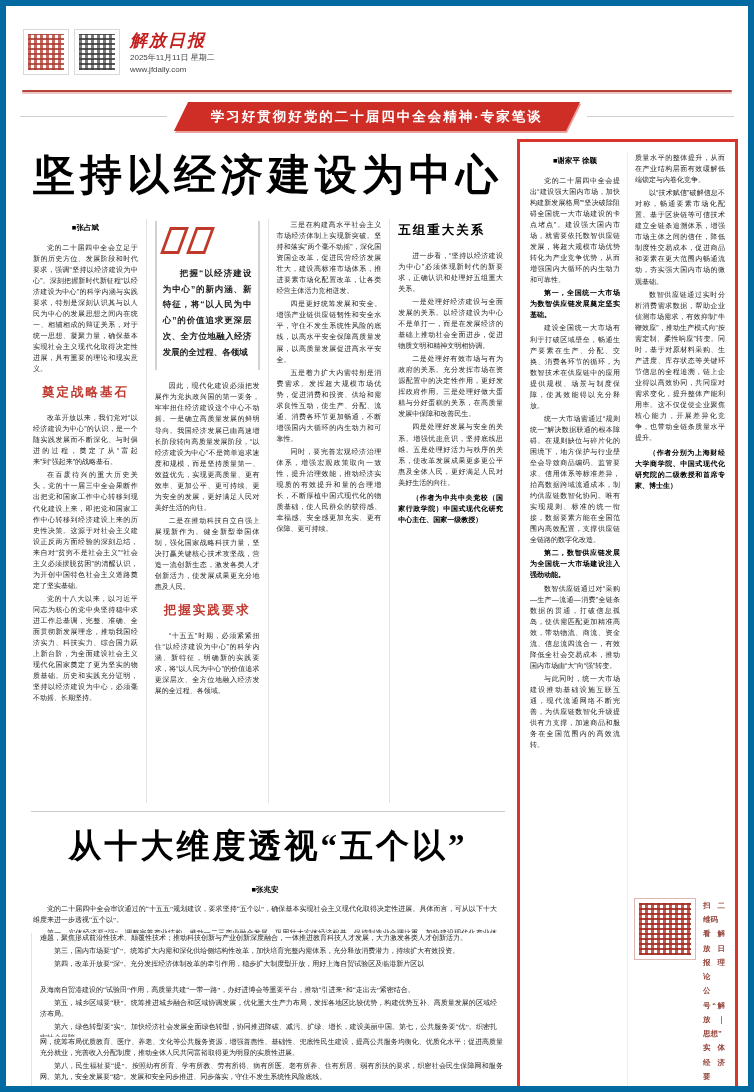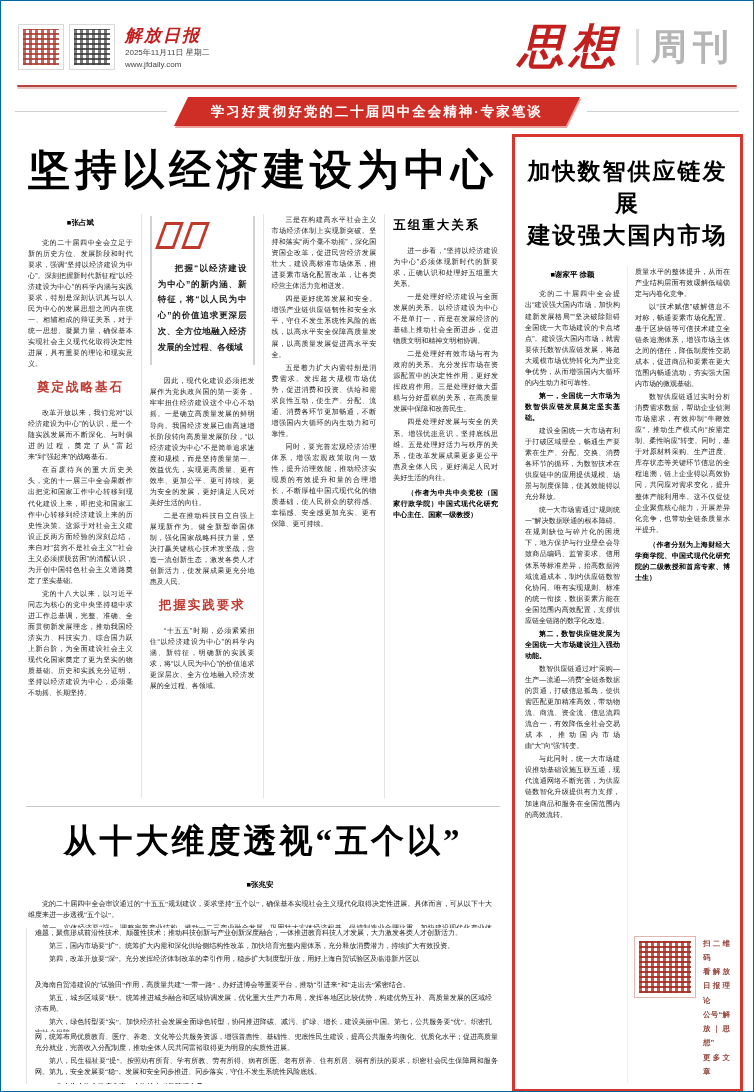--- a/index.html
+++ b/index.html
@@ -1,17 +1,17 @@
 <!DOCTYPE html>
 <html><head>
 <meta charset="utf-8">
 <style>
   html,body{margin:0;padding:0;background:#ffffff;}
   body{width:754px;height:1092px;font-family:"Liberation Sans","DejaVu Sans",sans-serif;color:#1a1a1a;}
-  .page{box-sizing:border-box;width:754px;height:1092px;border:1px solid #0369a1;background:#fff;overflow:hidden;padding:6px 10px 2px;}
+  .page{box-sizing:border-box;width:754px;height:1092px;border:6px solid #0369a1;background:#fff;overflow:hidden;padding:6px 10px 2px;}
   
   .masthead{display:flex;align-items:center;justify-content:space-between;padding:8px 8px 4px;height:64px;}
   .mast-left{display:flex;align-items:center;gap:7px;}
   .qr{width:44px;height:44px;box-sizing:border-box;border:4px solid #fff;outline:1px solid #d9d9d9;
       background:repeating-linear-gradient(0deg,rgba(60,60,60,.85) 0 2px,transparent 2px 5px),
                  repeating-linear-gradient(90deg,#7a7a7a 0 3px,#fff 3px 6px);}
   .qr-red{background:repeating-linear-gradient(0deg,rgba(170,60,50,.85) 0 2px,transparent 2px 5px),
                  repeating-linear-gradient(90deg,#c4685f 0 3px,#fff 3px 6px);}
   .brand{margin-left:4px;}
   .paper-name{color:#c41e1e;font-weight:900;font-size:17px;font-style:italic;letter-spacing:2px;font-family:"Liberation Serif","DejaVu Serif",serif;}
@@ -81,25 +81,20 @@
   <header class="masthead">
     <div class="mast-left">
       <div class="qr qr-red"></div>
       <div class="qr"></div>
       <div class="brand">
         <div class="paper-name" data-bind="masthead.paper_name">解放日报</div>
         <div class="date-line" data-bind="masthead.date_line">2025年11月11日 星期二</div>
         <div class="site-line" data-bind="masthead.website">www.jfdaily.com</div>
       </div>
     </div>
-    <div class="mast-center">
-      <span class="logo-si" data-bind="masthead.section_logo_main">思想</span>
-      <span class="logo-sep"></span>
-      <span class="logo-weekly" data-bind="masthead.section_logo_sub">周刊</span>
-    </div>
   </header>
 
   <div class="red-rule"></div>
 
   <div class="banner-row">
     <div class="hline"></div>
     <div class="banner">
       <span data-bind="banner.text">学习好贯彻好党的二十届四中全会精神·专家笔谈</span>
     </div>
     <div class="hline"></div>
@@ -172,24 +167,20 @@
               <p class="t-cont">网，统筹布局优质教育、医疗、养老、文化等公共服务资源，增强普惠性、基础性、兜底性民生建设，提高公共服务均衡化、优质化水平；促进高质量充分就业，完善收入分配制度，推动全体人民共同富裕取得更为明显的实质性进展。</p>
               <p class="t-p">第八，民生福祉要“提”。按照幼有所育、学有所教、劳有所得、病有所医、老有所养、住有所居、弱有所扶的要求，织密社会民生保障网和服务网。第九，安全发展要“稳”。发展和安全同步推进、同步落实，守住不发生系统性风险底线。</p>
               <p class="t-credit">（作者为上海市政府参事、上海社会科学院研究员）</p>
             </div>
         </div>
       </section>
 
     </div>
 
     <aside class="right-art">
-      <h3>
-        <span data-bind="right.headline1">加快数智供应链发展</span><br>
-        <span data-bind="right.headline2">建设强大国内市场</span>
-      </h3>
       <div class="cols2">
         <div class="col">
           <div class="fill" data-bind-list="right.c1">
               <p class="t-byline">■谢家平 徐颖</p>
               <p class="t-p">党的二十届四中全会提出“建设强大国内市场，加快构建新发展格局”“坚决破除阻碍全国统一大市场建设的卡点堵点”。建设强大国内市场，就需要依托数智供应链发展，将超大规模市场优势转化为产业竞争优势，从而增强国内大循环的内生动力和可靠性。</p>
               <p class="t-lead">第一，全国统一大市场为数智供应链发展奠定坚实基础。</p>
               <p class="t-p">建设全国统一大市场有利于打破区域壁垒，畅通生产要素在生产、分配、交换、消费各环节的循环，为数智技术在供应链中的应用提供规模、场景与制度保障，使其效能得以充分释放。</p>
               <p class="t-p">统一大市场需通过“规则统一”解决数据联通的根本障碍。在规则缺位与碎片化的困境下，地方保护与行业壁垒会导致商品编码、监管要求、信用体系等标准差异，抬高数据跨域流通成本，制约供应链数智化协同。唯有实现规则、标准的统一衔接，数据要素方能在全国范围内高效配置，支撑供应链全链路的数字化改造。</p>
               <p class="t-lead">第二，数智供应链发展为全国统一大市场建设注入强劲动能。</p>
               <p class="t-p">数智供应链通过对“采购—生产—流通—消费”全链条数据的贯通，打破信息孤岛，使供需匹配更加精准高效，带动物流、商流、资金流、信息流四流合一，有效降低全社会交易成本，推动国内市场由“大”向“强”转变。</p>
@@ -202,21 +193,21 @@
               <p class="t-p">以“技术赋信”破解信息不对称，畅通要素市场化配置。基于区块链等可信技术建立全链条追溯体系，增强市场主体之间的信任，降低制度性交易成本，促进商品和要素在更大范围内畅通流动，夯实强大国内市场的微观基础。</p>
               <p class="t-p">数智供应链通过实时分析消费需求数据，帮助企业侦测市场需求，有效抑制“牛鞭效应”，推动生产模式向“按需定制、柔性响应”转变。同时，基于对原材料采购、生产进度、库存状态等关键环节信息的全程追溯，链上企业得以高效协同，共同应对需求变化，提升整体产能利用率。这不仅促使企业聚焦核心能力，开展差异化竞争，也带动全链条质量水平提升。</p>
               <p class="t-credit">（作者分别为上海财经大学商学院、中国式现代化研究院的二级教授和首席专家、博士生）</p>
             </div>
           <div class="qr-block">
             <div class="qr-big"></div>
             <div class="qr-text" data-bind-list="right.qr_lines">
                 <p class="t-qrline">扫二维码</p>
                 <p class="t-qrline">看解放日报理论</p>
                 <p class="t-qrline">公号“解放｜思想”</p>
-                <p class="t-qrline">更多文章</p>
+                <p class="t-qrline">实体经济要</p>
               </div>
           </div>
         </div>
       </div>
     </aside>
 
   </div>
 </div>
 
 </body></html>

